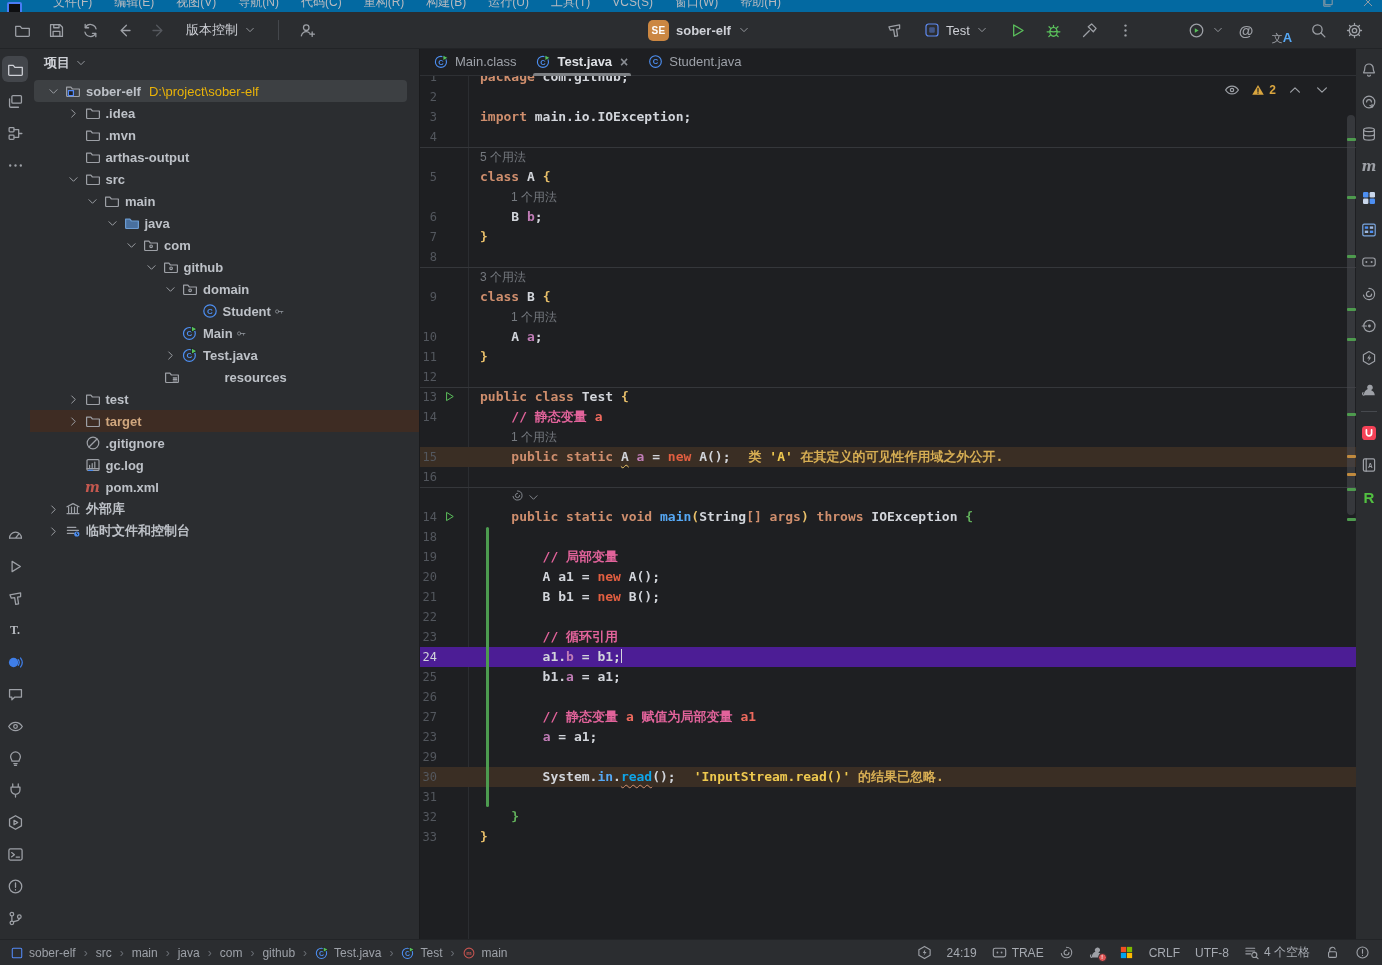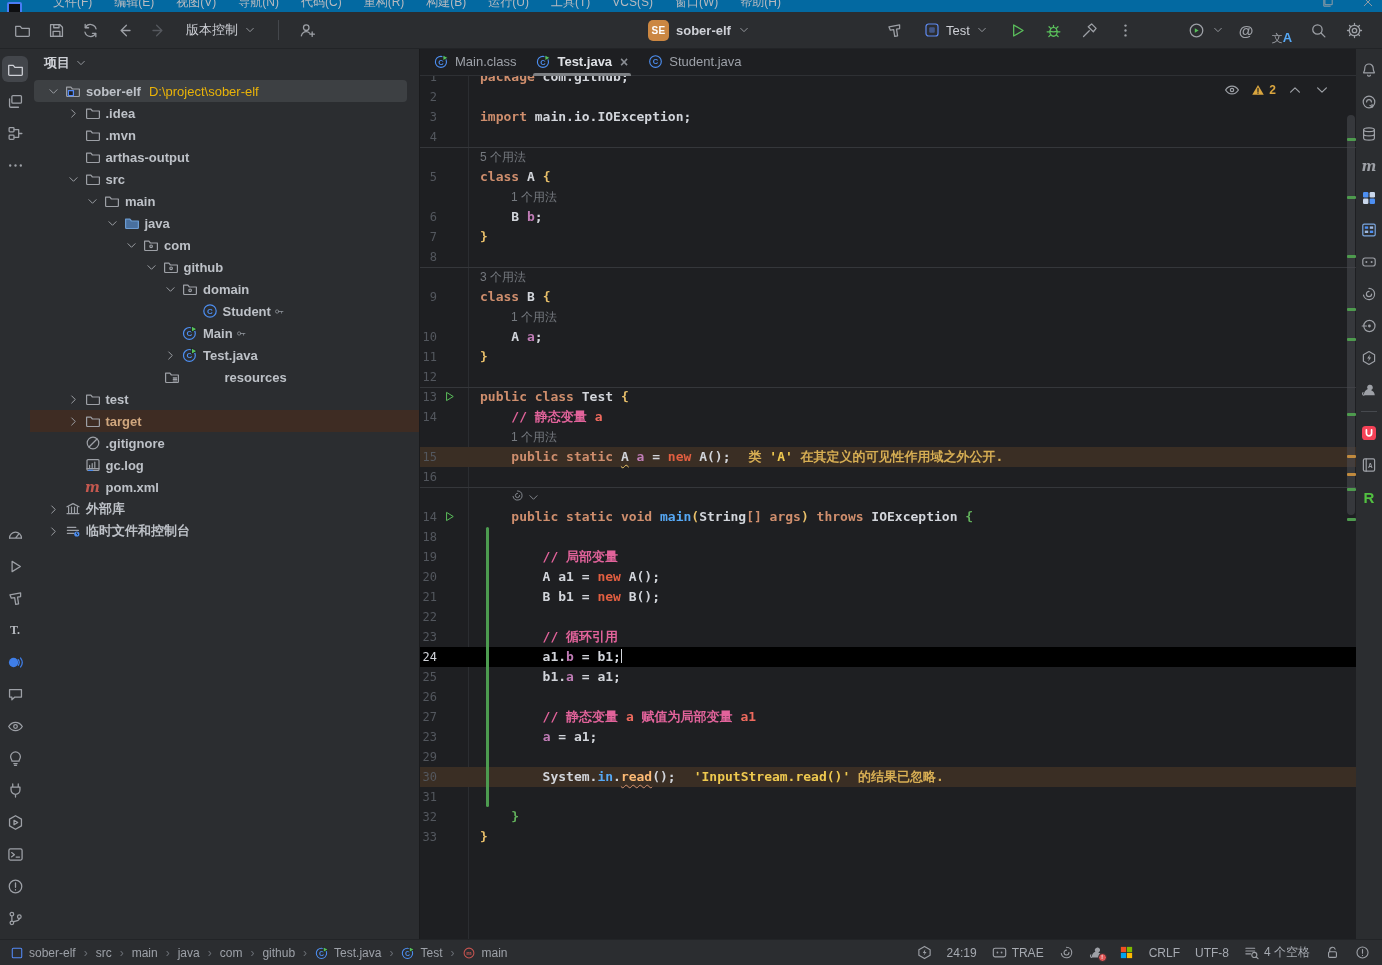--- a/index.html
+++ b/index.html
@@ -71,40 +71,40 @@
   .tab .tabic{width:15px;height:15px;}
   .tab.active{color:#dfe1e5;font-weight:700;}
   .tab.active::after{content:"";position:absolute;left:7px;right:7px;bottom:-1px;height:3px;background:#7d8084;border-radius:2px 2px 0 0;}
   .tab .tclose{color:#8a8e94;font-size:14px;line-height:14px;margin-left:2px;}
 
   
   .editor{position:absolute;left:420px;right:26px;top:75px;bottom:25px;background:#1e1f22;overflow:hidden;z-index:3;}
   .gutterline{position:absolute;left:48px;top:0;bottom:0;width:1px;background:#2b2d31;}
   .rows{position:absolute;left:0;right:0;top:-8px;}
   .erow{position:relative;height:20px;}
-  .erow.cur{background:#000000;}
+  .erow.cur{background:#4c1d95;}
   .erow.warnbg{background:#3a2e24;}
   .erow.sep::before{content:"";position:absolute;left:0;right:0;top:0;height:1px;background:#35373b;}
   .lnum{position:absolute;left:0;top:0;width:17px;height:20px;line-height:20px;text-align:right;
         font-family:"DejaVu Sans Mono",monospace;font-size:12px;color:#53575e;}
   .erow.cur .lnum{color:#d1d4da;}
   .runic{position:absolute;left:23px;top:3px;width:13px;height:13px;color:#5bc05c;}
   .codepre{position:absolute;left:60px;top:0;height:20px;line-height:20px;white-space:pre;
            font-family:"DejaVu Sans Mono",monospace;font-size:13px;font-weight:600;color:#d2d5db;}
   .inlay{position:absolute;left:60px;top:0;height:20px;line-height:20px;font-size:12px;color:#75797f;white-space:pre;}
   .inlay.ind1{left:91px;}
   .airow{position:absolute;left:91px;top:2px;display:flex;align-items:center;gap:3px;color:#84888e;}
   .airow svg{width:13px;height:13px;}
   .hint{margin-left:18px;}
   .caret{display:inline-block;width:1.5px;height:14px;background:#d4d7dd;vertical-align:-2px;}
   .tk-k{color:#cf8e6d}.tk-n{color:#e25f41}.tk-t{color:#d2d5db}.tk-f{color:#c07cb6}
   .tk-c{color:#e2639b}.tk-cb{color:#ef6a5e;font-weight:700}.tk-m{color:#56a8f5}
   .tk-y{color:#e8bf6a}.tk-g{color:#62b15c}.tk-w{color:#d6ad53}.tk-wb{color:#efc94f;font-weight:700}
   .tk-uw{color:#d2d5db;text-decoration:underline wavy #e8c268 1px;text-underline-offset:3px;}
-  .tk-ur{color:#fdba74;text-decoration:underline wavy #cf8e6d 1px;text-underline-offset:3px;}
+  .tk-ur{color:#0ea5e9;text-decoration:underline wavy #cf8e6d 1px;text-underline-offset:3px;}
   .vcsbar{position:absolute;left:66px;width:2.5px;top:452px;height:280px;background:#4d9b50;border-radius:2px;}
   .ewidget{position:absolute;top:7px;right:26px;display:flex;align-items:center;gap:11px;color:#9da0a6;}
   .ewidget .wic{width:16px;height:16px;}
   .warn-badge{display:flex;align-items:center;gap:4px;color:#d9a53f;font-size:12px;font-weight:700;}
   .warn-badge .wic{width:14px;height:14px;}
   .scrollzone{position:absolute;right:0;top:0;bottom:0;width:10px;}
   .sthumb{position:absolute;right:1px;top:40px;width:8px;height:400px;background:#4a4d52;opacity:.55;border-radius:4px;}
   .smark{position:absolute;right:0;width:9px;height:3px;border-radius:1px;}
   .smark.g{background:#4e9b4e;}.smark.o{background:#c08a3e;}
 

